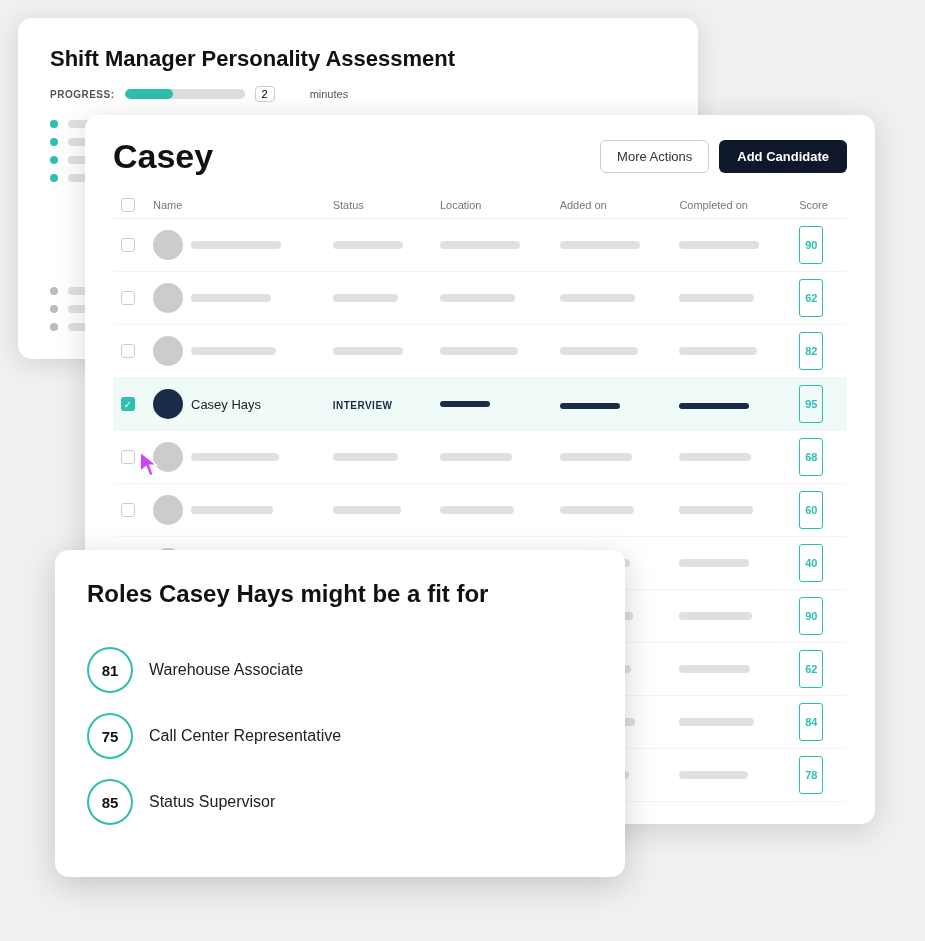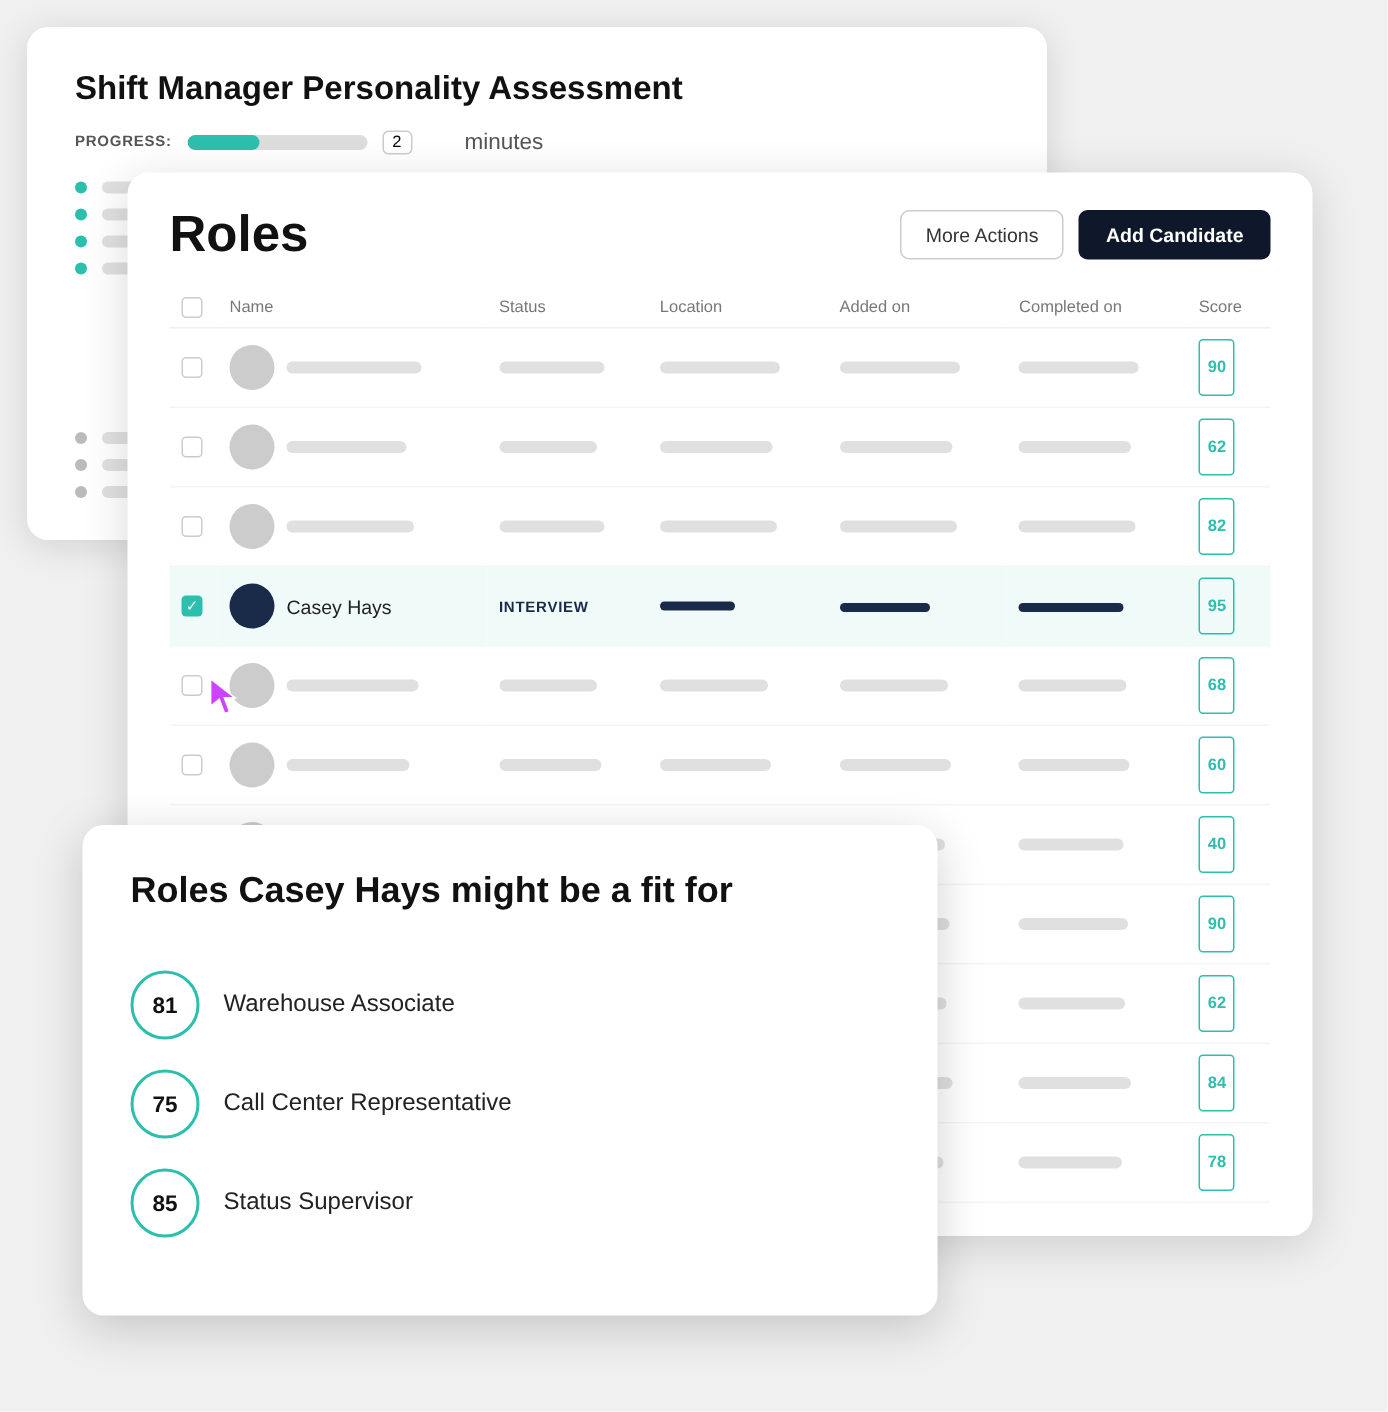--- a/index.html
+++ b/index.html
@@ -50,21 +50,21 @@
       border-radius: 6px;
       overflow: hidden;
     }
     .progress-bar-inner {
       width: 40%;
       height: 100%;
       background: #2dbfad;
       border-radius: 6px;
     }
     .progress-minutes {
-      font-size: 15px;
+      font-size: 11px;
       color: #555;
       padding-left: 25px;
     }
     .progress-num {
       border: 1px solid #ccc;
       padding: 1px 6px;
       border-radius: 4px;
       font-size: 11px;
     }
 
@@ -402,21 +402,21 @@
       <div class="assessment-row">
         <div class="dot gray"></div>
         <div class="line-placeholder" style="width:220px;"></div>
       </div>
     </div>
   </div>
 </div>
 
 <div class="card-people">
   <div class="people-header">
-    <h1 class="people-title">Roles</h1>
+    <h1 class="people-title">Casey</h1>
     <div class="people-actions">
       <button class="btn-more-actions">More Actions</button>
       <button class="btn-add-candidate">Add Candidate</button>
     </div>
   </div>
 
   <table class="people-table">
     <thead>
       <tr>
         <th class="cb-col">

